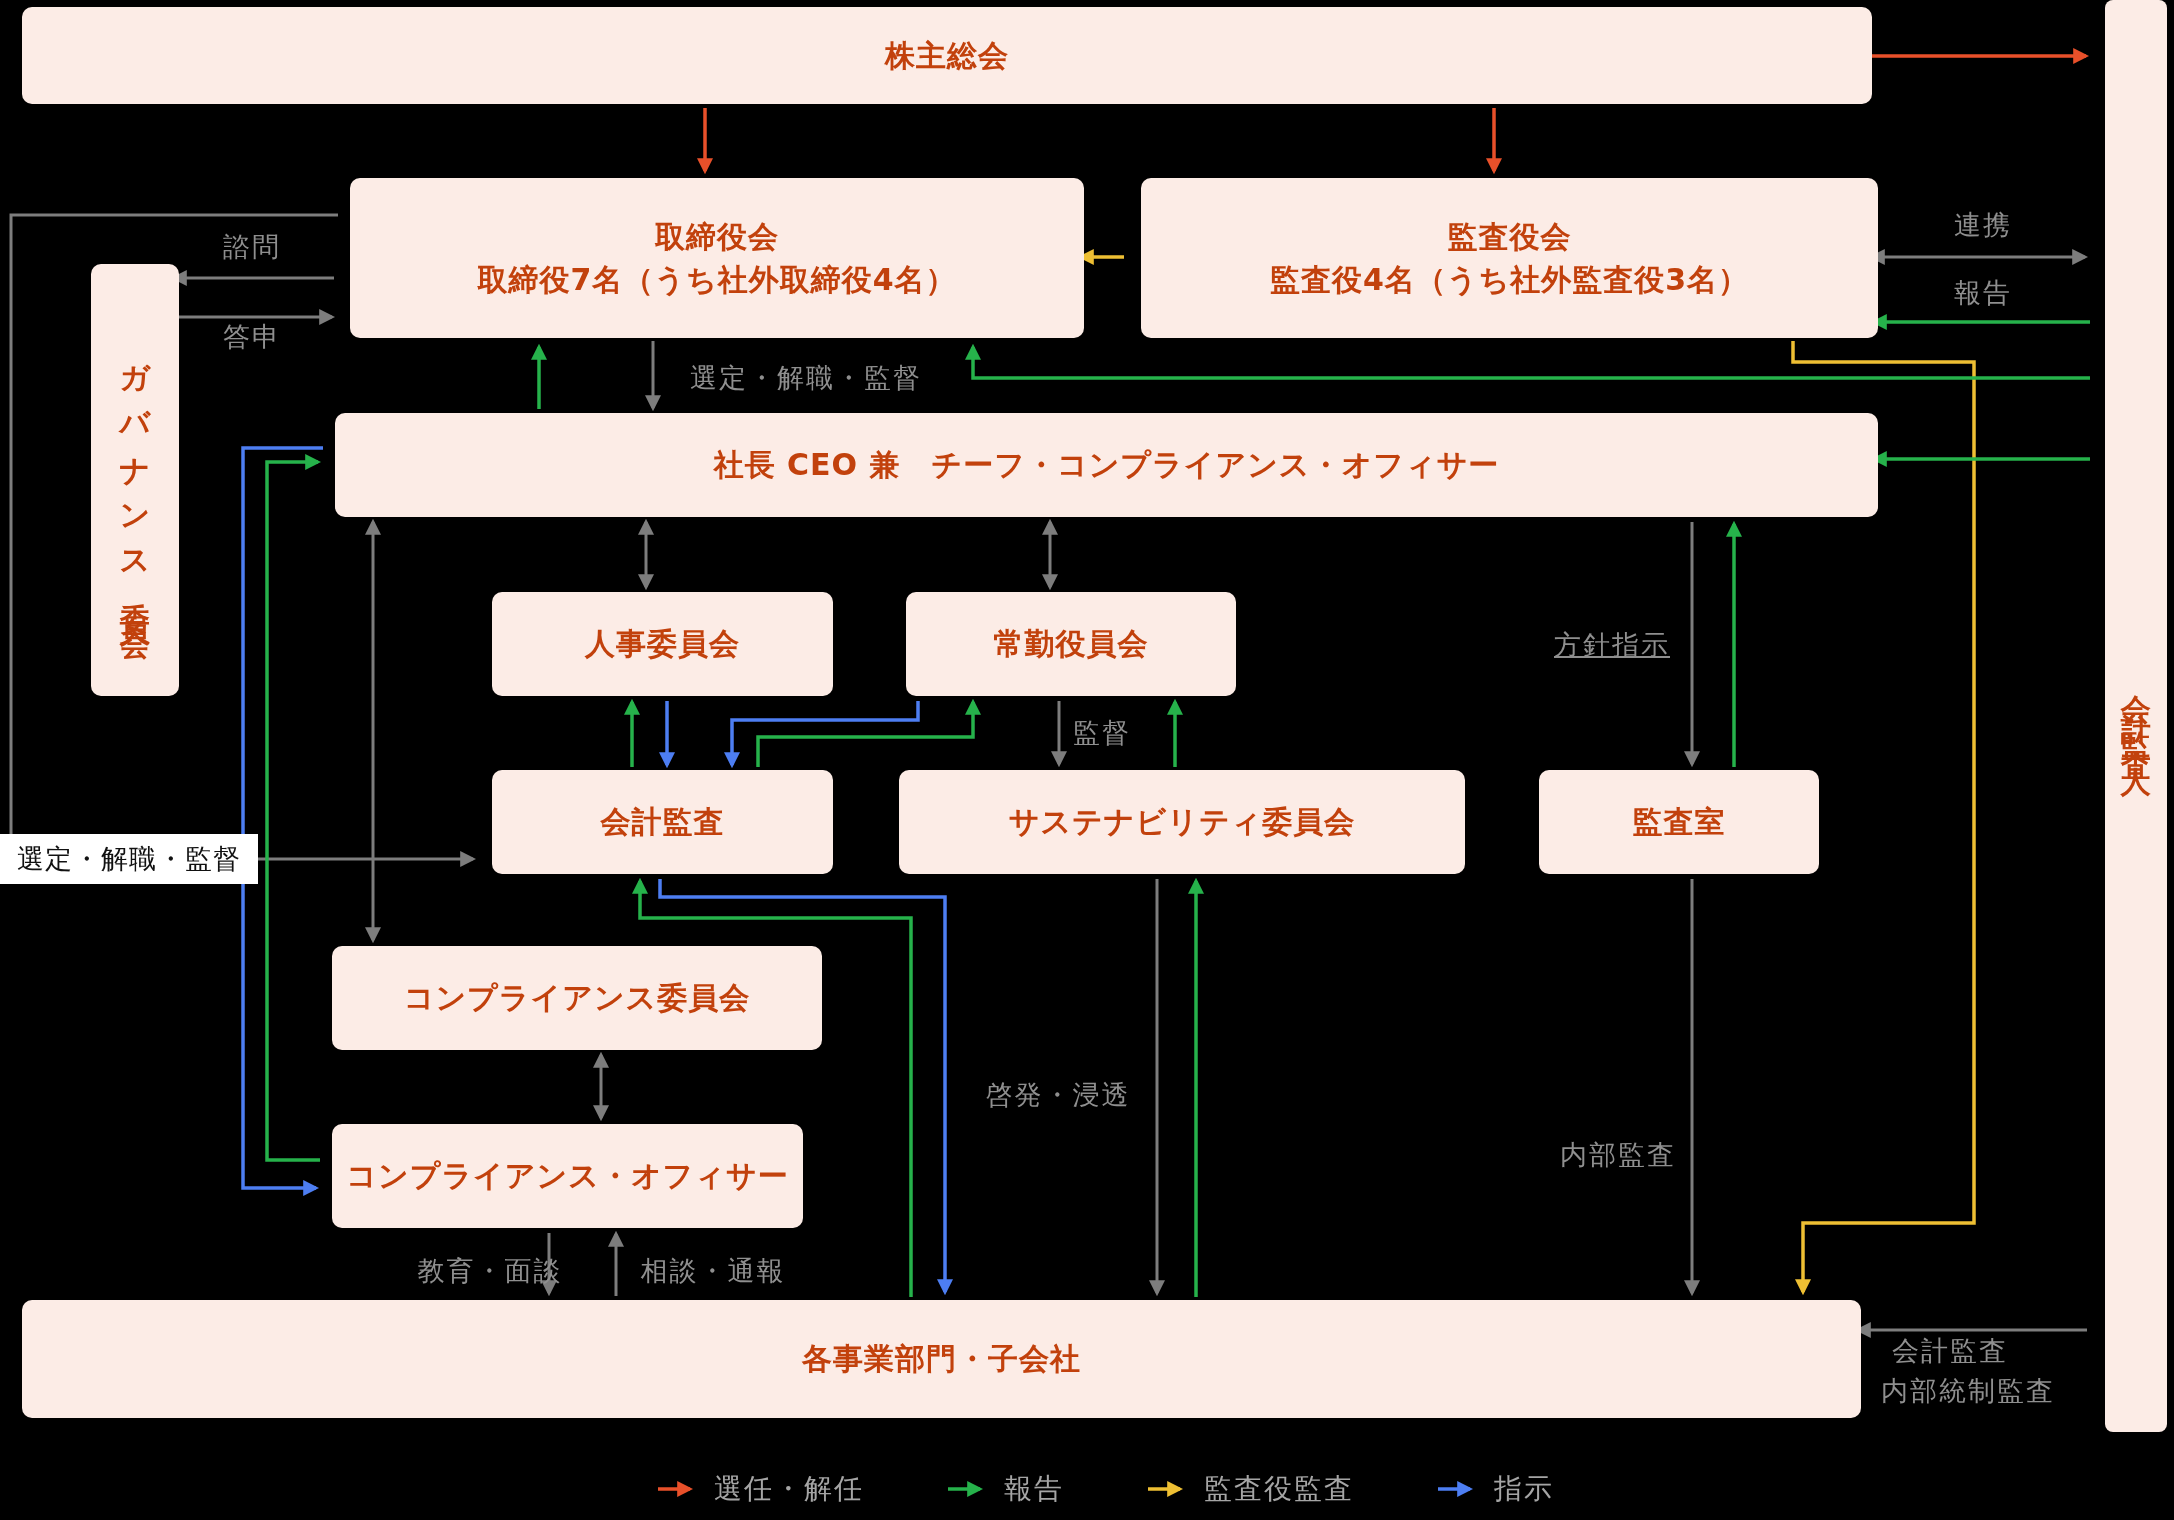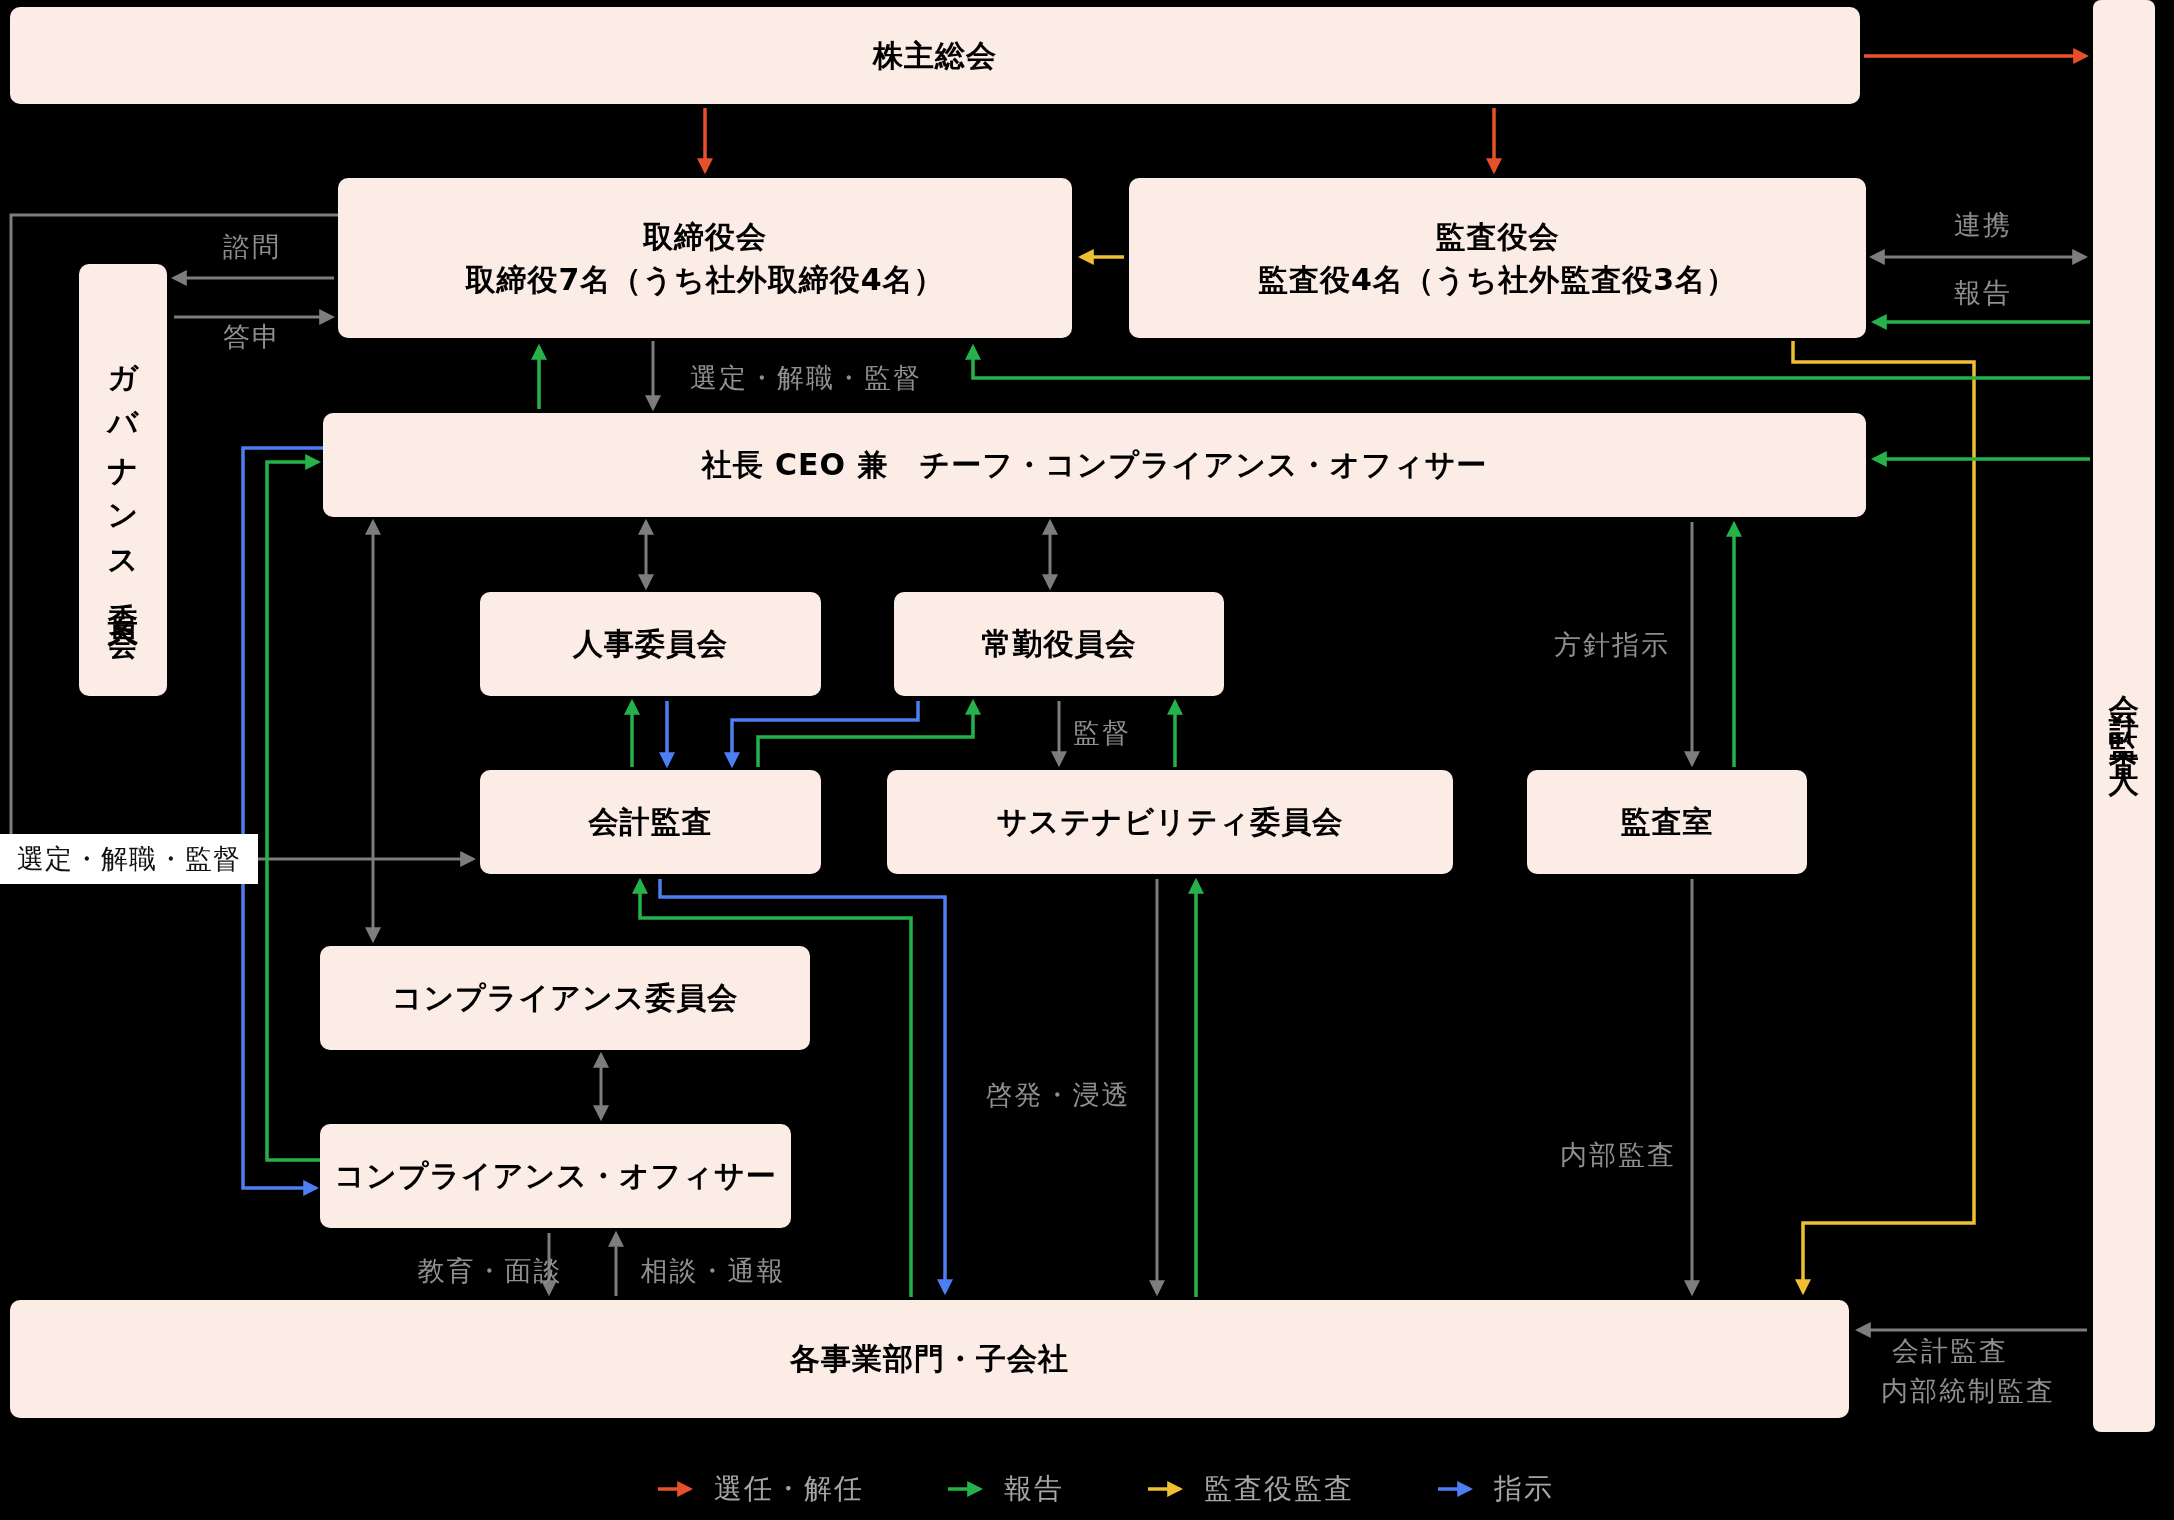--- a/index.html
+++ b/index.html
@@ -4,22 +4,23 @@
 <style>
   html,body{margin:0;padding:0;background:#000;}
   #stage{
     position:relative;width:2174px;height:1520px;background:#000;
     font-family:"DejaVu Sans","Liberation Sans",sans-serif;overflow:hidden;
   }
   #wires{position:absolute;left:0;top:0;width:2174px;height:1520px;}
   .node{
     position:absolute;background:#fcece6;border-radius:10px;
     display:flex;flex-direction:column;align-items:center;justify-content:center;
-    color:#000000;font-weight:700;font-size:30px;letter-spacing:1px;text-align:center;
+    color:#c2410c;font-weight:700;font-size:30px;letter-spacing:1px;text-align:center;
     line-height:1.45;
+    margin-left:12px;
   }
   .node .l2{font-size:30px;}
   .vert{
     writing-mode:vertical-rl;text-orientation:upright;letter-spacing:0.45em;
     flex-direction:row;
   }
   .elabel{
     position:absolute;color:#8f8f8f;font-size:27px;font-weight:500;white-space:nowrap;
     transform:translate(-50%,-50%);letter-spacing:2px;
   }
@@ -159,21 +160,21 @@
     <span>会計監査人</span>
   </div>
 
   <div class="wlabel">選定・解職・監督</div>
 
   <span class="elabel" style="left:252px;top:247px;">諮問</span>
   <span class="elabel" style="left:252px;top:337px;">答申</span>
   <span class="elabel anchor-left" style="left:690px;top:378px;">選定・解職・監督</span>
   <span class="elabel" style="left:1983px;top:225px;">連携</span>
   <span class="elabel" style="left:1983px;top:293px;">報告</span>
-  <span class="elabel" style="left:1612px;top:645px;">方針指示</span>
+  <span class="elabel" style="left:1612px;top:645px;text-decoration:underline;">方針指示</span>
   <span class="elabel" style="left:1102px;top:733px;">監督</span>
   <span class="elabel" style="left:1058px;top:1095px;">啓発・浸透</span>
   <span class="elabel" style="left:1618px;top:1155px;text-align:center;">内部監査</span>
   <span class="elabel" style="left:490px;top:1271px;">教育・面談</span>
   <span class="elabel" style="left:713px;top:1271px;">相談・通報</span>
   <span class="elabel" style="left:1950px;top:1351px;">会計監査</span>
   <span class="elabel" style="left:1968px;top:1391px;">内部統制監査</span>
 
   <div id="legend">
     <div class="legend-item">

